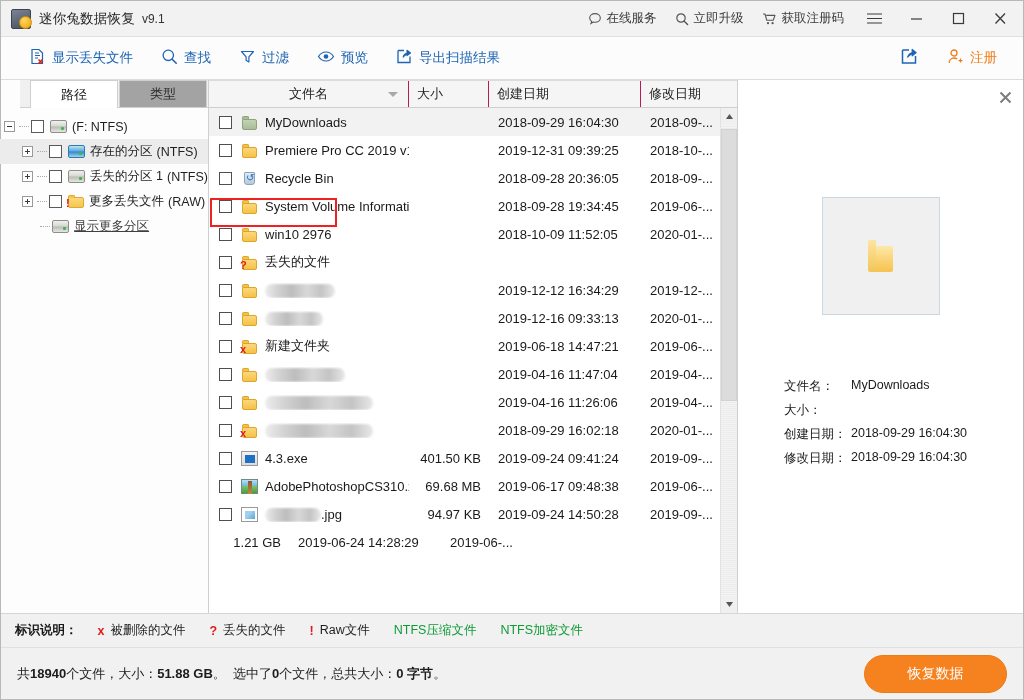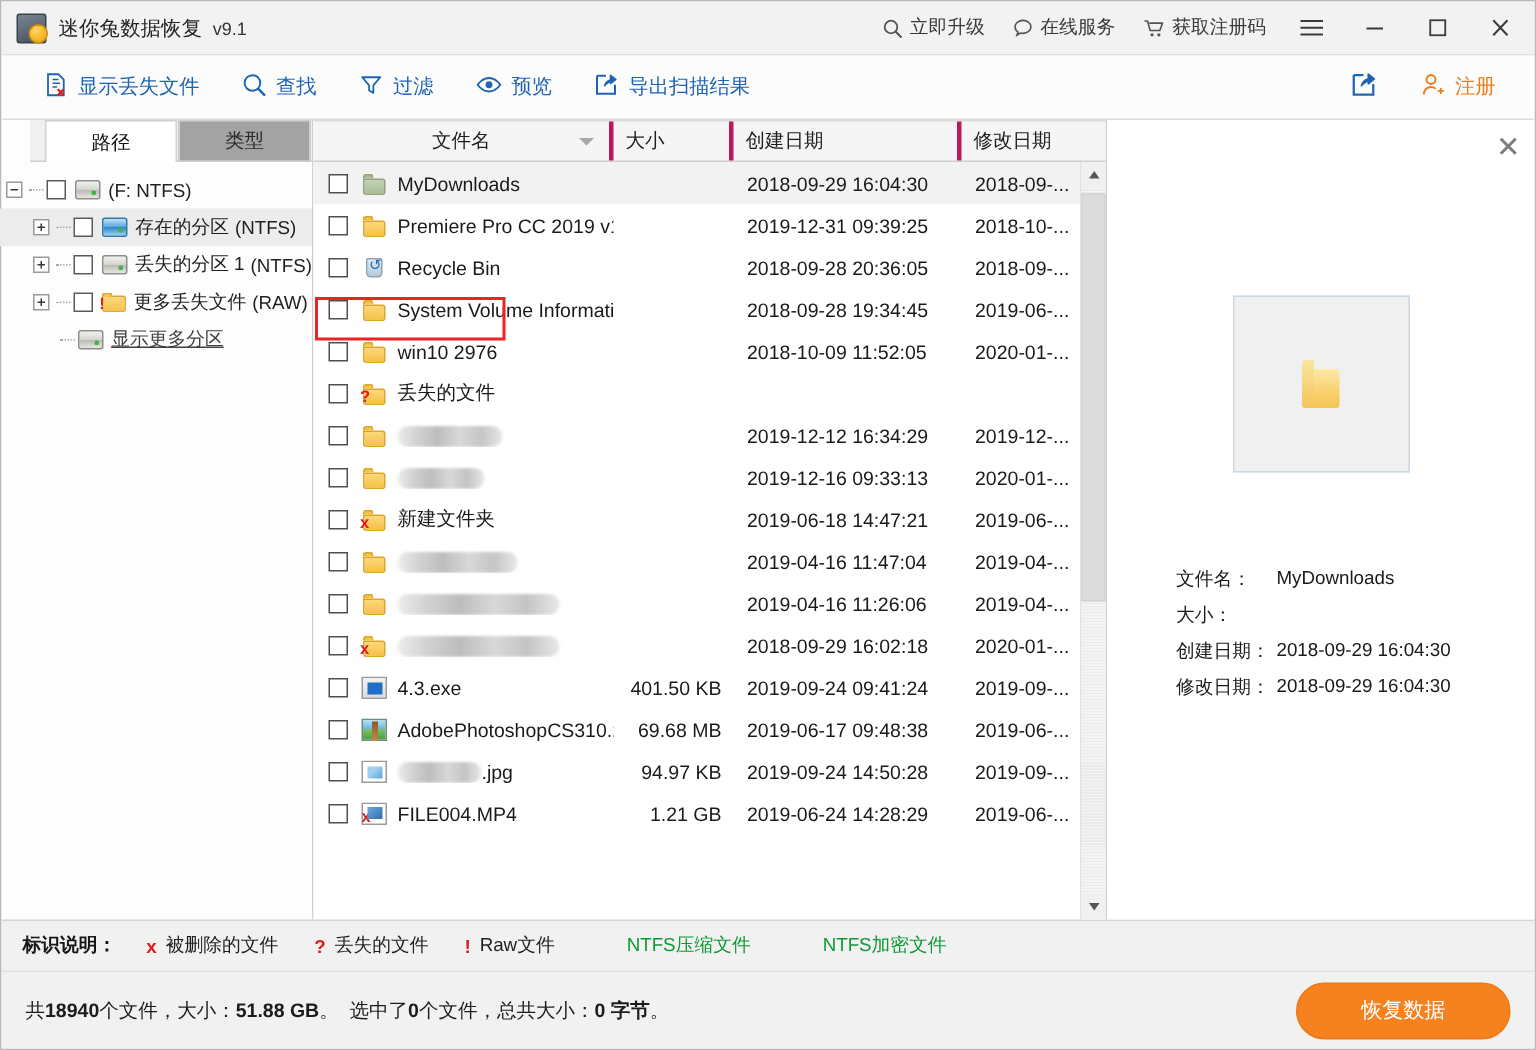--- a/index.html
+++ b/index.html
@@ -168,21 +168,21 @@
   .lhead {
     height: 28px; flex: 0 0 28px;
     display: flex; align-items: stretch;
     background: #f5f5f5;
     border-bottom: 1px solid #cfcfcf;
     border-top: 1px solid #dcdcdc;
   }
   .lh {
     display: flex; align-items: center;
     font-size: 13px; color: #1d1d1d;
-    border-right: 3px solid #be185d;
+    border-right: 1px solid #be185d;
     padding: 0 8px; cursor: default; position: relative;
   }
   .lh.c-name { width: 200px; flex: 0 0 200px; justify-content: center; }
   .lh.c-size { width: 80px; flex: 0 0 80px; }
   .lh.c-cdate { width: 152px; flex: 0 0 152px; }
   .lh.c-mdate { flex: 1 1 auto; border-right: none; }
   .sort-caret {
     position: absolute; right: 10px; top: 11px;
     width: 0; height: 0; border-left: 5px solid transparent;
     border-right: 5px solid transparent; border-top: 5px solid #a8a8a8;
@@ -327,21 +327,21 @@
   
   .legend {
     height: 34px; flex: 0 0 34px;
     background: #f1f1f1; border-top: 1px solid #d6d6d6;
     display: flex; align-items: center; padding-left: 14px;
     font-size: 12.5px;
   }
   .lg-title { font-weight: bold; color: #171717; margin-right: 20px; }
   .lg-item { display: flex; align-items: center; margin-right: 24px; color: #1e1e1e; }
   .lg-sym { color: #e01b1b; font-weight: bold; margin-right: 6px; }
-  .lg-green { color: #0f9a35; margin-left: 24px; }
+  .lg-green { color: #0f9a35; }
 
   
   .status {
     height: 52px; flex: 0 0 52px;
     background: #f1f1f1; border-top: 1px solid #e0e0e0;
     display: flex; align-items: center; padding: 0 16px;
   }
   .st-text { font-size: 13px; color: #1c1c1c; }
   .st-text b { font-weight: bold; }
   .st-actions { margin-left: auto; display: flex; align-items: center; gap: 14px; }
@@ -372,34 +372,34 @@
 
   <div class="titlebar">
     <div class="app-icon"></div>
     <span class="app-title">迷你兔数据恢复</span>
     <span class="app-version">v9.1</span>
     <div class="tb-spacer"></div>
 
     <div class="tb-link">
       <span>
         <svg width="14" height="14" viewBox="0 0 14 14">
+            <path d="M7 1.6c3 0 5.3 1.9 5.3 4.3S10 10.2 7 10.2c-.6 0-1.2-.1-1.7-.2L3 11.4l.7-2A4.1 4.1 0 0 1 1.7 5.9C1.7 3.5 4 1.6 7 1.6z" fill="none" stroke="#555" stroke-width="1.1"></path>
+          </svg>
+      </span>
+      <span>在线服务</span>
+    </div>
+
+    <div class="tb-link">
+      <span>
+        <svg width="14" height="14" viewBox="0 0 14 14">
             <circle cx="6" cy="6" r="4.2" fill="none" stroke="#555" stroke-width="1.2"></circle>
             <path d="M9.2 9.2 L12.6 12.6" stroke="#555" stroke-width="1.4" stroke-linecap="round"></path>
           </svg>
       </span>
       <span>立即升级</span>
-    </div>
-
-    <div class="tb-link">
-      <span>
-        <svg width="14" height="14" viewBox="0 0 14 14">
-            <path d="M7 1.6c3 0 5.3 1.9 5.3 4.3S10 10.2 7 10.2c-.6 0-1.2-.1-1.7-.2L3 11.4l.7-2A4.1 4.1 0 0 1 1.7 5.9C1.7 3.5 4 1.6 7 1.6z" fill="none" stroke="#555" stroke-width="1.1"></path>
-          </svg>
-      </span>
-      <span>在线服务</span>
     </div>
 
     <div class="tb-link">
       <span>
         <svg width="15" height="14" viewBox="0 0 15 14">
             <path d="M1 2h2l1.8 6.3h6.4L13 3.4H4.2" fill="none" stroke="#555" stroke-width="1.1" stroke-linejoin="round"></path>
             <circle cx="6" cy="11.2" r="1.1" fill="#555"></circle>
             <circle cx="10.6" cy="11.2" r="1.1" fill="#555"></circle>
           </svg>
       </span>
@@ -762,27 +762,20 @@
                 <span class="rcheck"></span>
                 <span class="ico-img"></span>
                 <span class="blurname" style="width:56px"></span>
                 <span>.jpg</span>
               </div>
               <div class="cell-size">94.97 KB</div>
               <div class="cell-cdate">2019-09-24 14:50:28</div>
               <div class="cell-mdate">2019-09-...</div>
             </div>
             <div class="row">
-              <div class="cell-name">
-                <span class="rcheck"></span>
-                <span class="ico-mp4">
-                  <span class="mark">x</span>
-                </span>
-                <span>FILE004.MP4</span>
-              </div>
               <div class="cell-size">1.21 GB</div>
               <div class="cell-cdate">2019-06-24 14:28:29</div>
               <div class="cell-mdate">2019-06-...</div>
             </div>
           </div>
         <div class="vscroll">
           <div class="sc-arrow">
             <svg width="9" height="7" viewBox="0 0 9 7">
                 <path d="M4.5 1 8 6H1z" fill="#555"></path>
               </svg>

